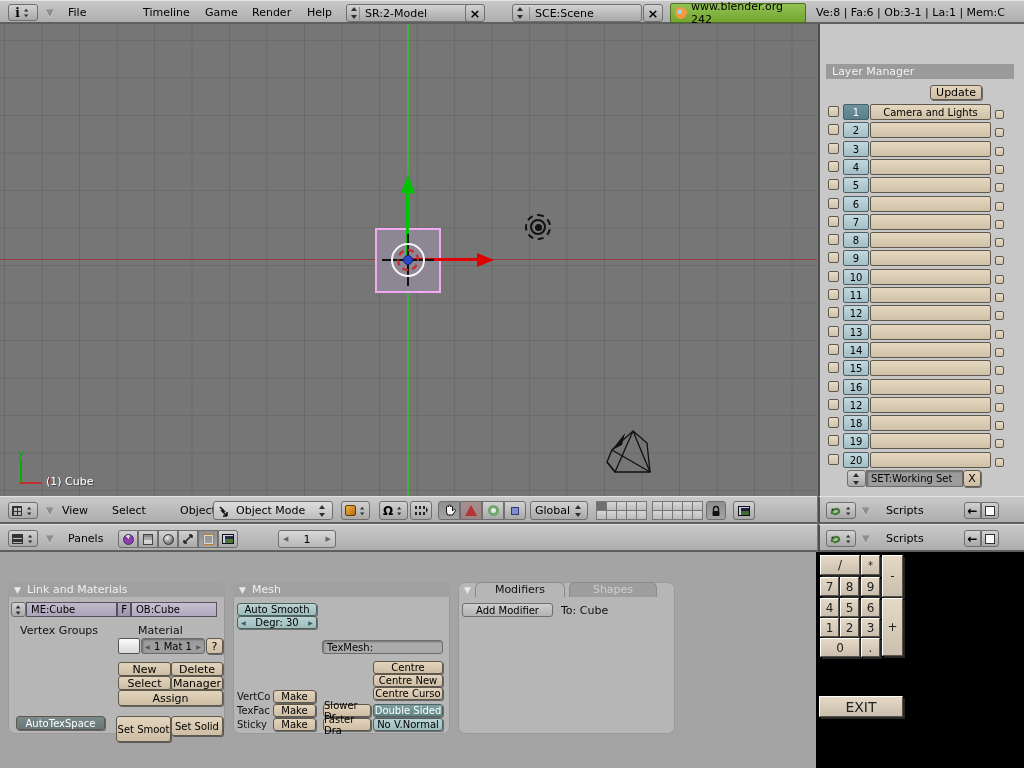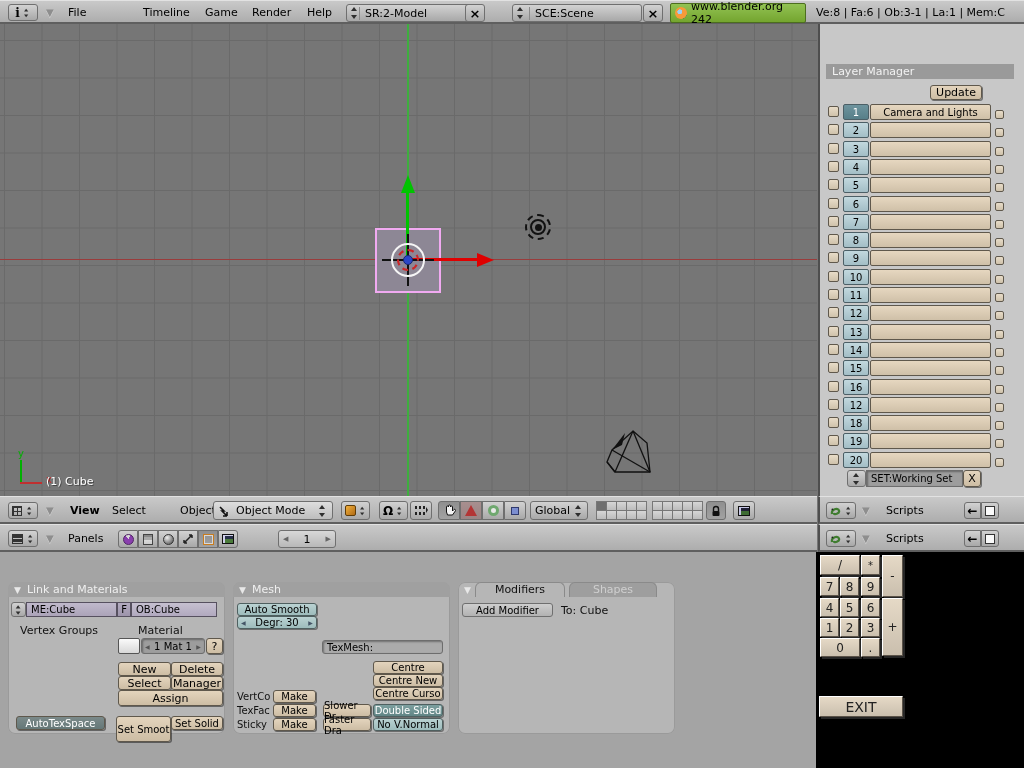--- a/index.html
+++ b/index.html
@@ -300,21 +300,21 @@
     </div>
   </div>
 
   <div class="abs hdr" style="left:0;top:496px;width:817px;height:28px;">
     <div class="abs rbtn" style="left:8px;top:5px;width:30px;height:17px;gap:3px;">
       <span style="width:10px;height:10px;background:
         linear-gradient(#333 1.5px,transparent 1.5px),linear-gradient(90deg,#333 1.5px,transparent 1.5px);background-size:4px 4px;border:1px solid #333;"></span>
       <span class="ud" style="transform:scale(.7);"></span>
     </div>
     <span class="abs collapse" style="left:46px;top:8px;">▼</span>
-    <span class="abs menu-item" style="left:70px;top:7px;font-weight:bold;">View</span>
+    <span class="abs menu-item" style="left:62px;top:7px;">View</span>
     <span class="abs menu-item" style="left:112px;top:7px;">Select</span>
     <span class="abs menu-item" style="left:180px;top:7px;">Object</span>
 
     <div class="abs rbtn" style="left:213px;top:4px;width:120px;height:19px;justify-content:flex-start;gap:5px;padding:0 5px;background:linear-gradient(#dedede,#bdbdbd);">
       <svg width="12" height="12" viewBox="0 0 12 12">
           <path d="M1,2 L5,6 L3,6 L8,11 M8,11 L8,7 M8,11 L4,11" stroke="#111" stroke-width="1.6" fill="none"></path>
         </svg>
       <span>Object Mode</span>
       <span class="ud" style="margin-left:auto;"></span>
     </div>
@@ -482,21 +482,21 @@
       <div class="abs bb" style="left:110px;top:108px;width:105px;height:16px;">
           <span>Assign</span>
         </div>
 
       <div class="abs bb darkbtn" style="left:8px;top:134px;width:89px;height:14px;font-size:10px;">
           <span>AutoTexSpace</span>
         </div>
       <div class="abs bb" style="left:108px;top:134px;width:55px;height:26px;font-size:10px;">
           <span>Set Smoot</span>
         </div>
-      <div class="abs bb" style="left:163px;top:134px;width:52px;height:14px;font-size:10px;">
+      <div class="abs bb" style="left:163px;top:134px;width:52px;height:20px;font-size:10px;">
           <span>Set Solid</span>
         </div>
     </div>
 
     <div class="panel" style="left:233px;top:30px;width:217px;height:152px;">
       <div class="ptitle">
         <span class="ptri">▼</span>
         <span>Mesh</span>
       </div>
       <div class="abs tealb" style="left:4px;top:21px;width:80px;height:13px;font-size:10px;">

